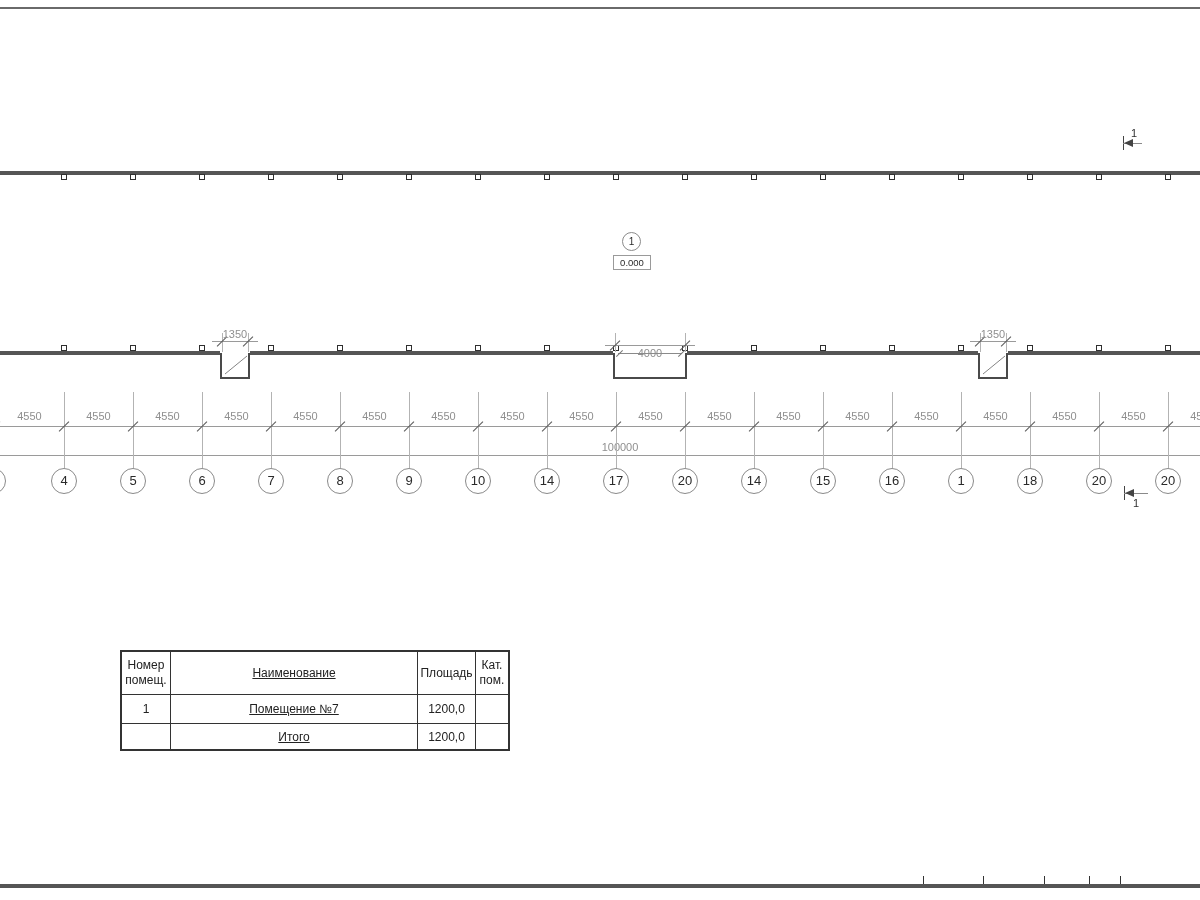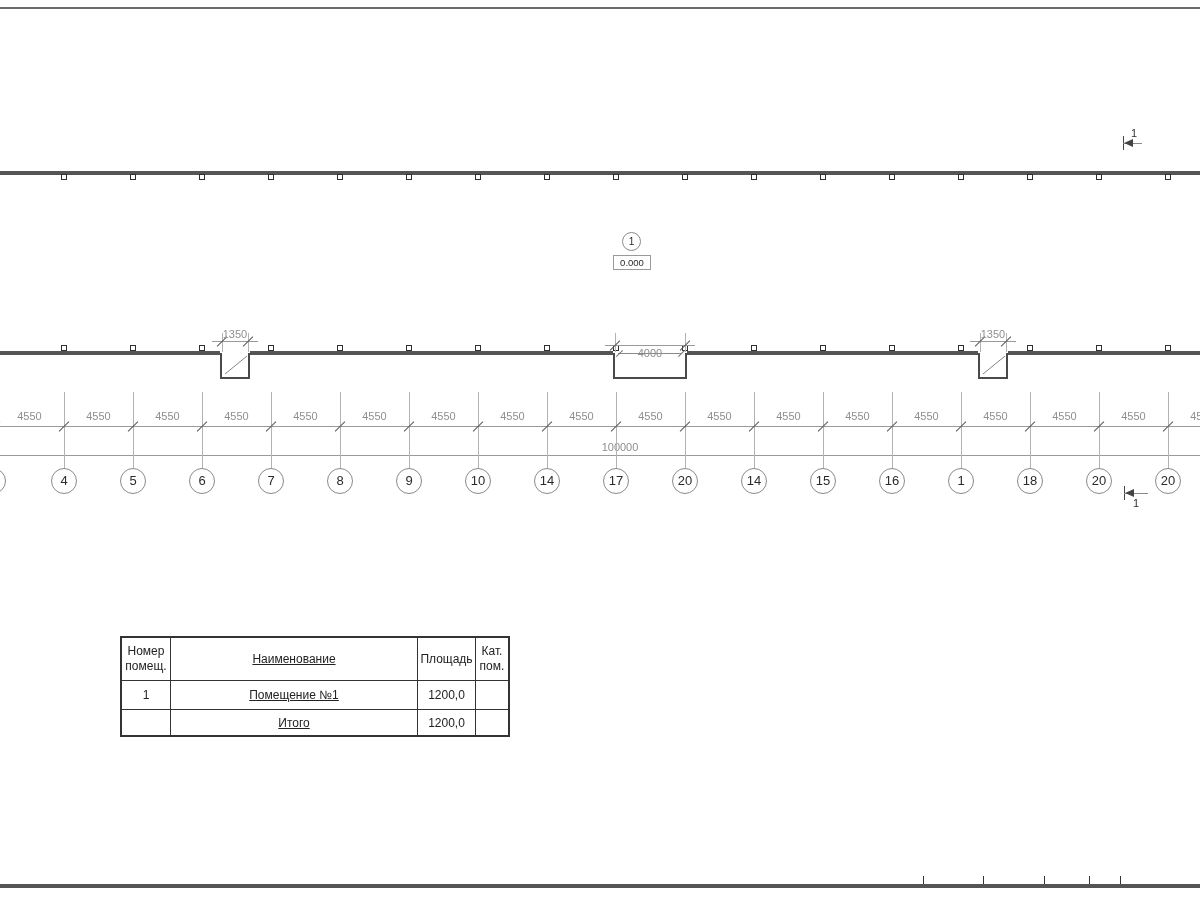--- a/index.html
+++ b/index.html
@@ -89,31 +89,31 @@
 
   <div class="abs dimline dimline-full" style="top:426px;"></div>
   <div class="abs dimline dimline-full" style="top:455px;"></div>
 
   <div class="abs vbar" style="left:1124px;top:486px;height:14px;"></div>
   <div class="abs sline" style="left:1124px;top:493px;width:24px;"></div>
   <div class="abs arrowL" style="left:1125px;top:489px;"></div>
   <div class="abs sectlabel" style="left:1133px;top:497px;">1</div>
 
 
-  <table class="sched abs" style="left:120px;top:636px;">
+  <table class="sched abs" style="left:120px;top:650px;">
     <tbody>
         <tr class="h-row">
       <td class="c-num">Номер помещ.</td>
       <td class="c-name">Наименование</td>
       <td class="c-area">Площадь</td>
       <td class="c-cat">Кат. пом.</td>
     </tr>
     <tr class="r1">
       <td class="c-num">1</td>
-      <td class="c-name left">Помещение №1</td>
+      <td class="c-name left">Помещение №7</td>
       <td class="c-area right">1200,0</td>
       <td class="c-cat"></td>
     </tr>
     <tr class="r2">
       <td class="c-num"></td>
       <td class="c-name right">Итого</td>
       <td class="c-area right">1200,0</td>
       <td class="c-cat"></td>
     </tr>
   </tbody>

